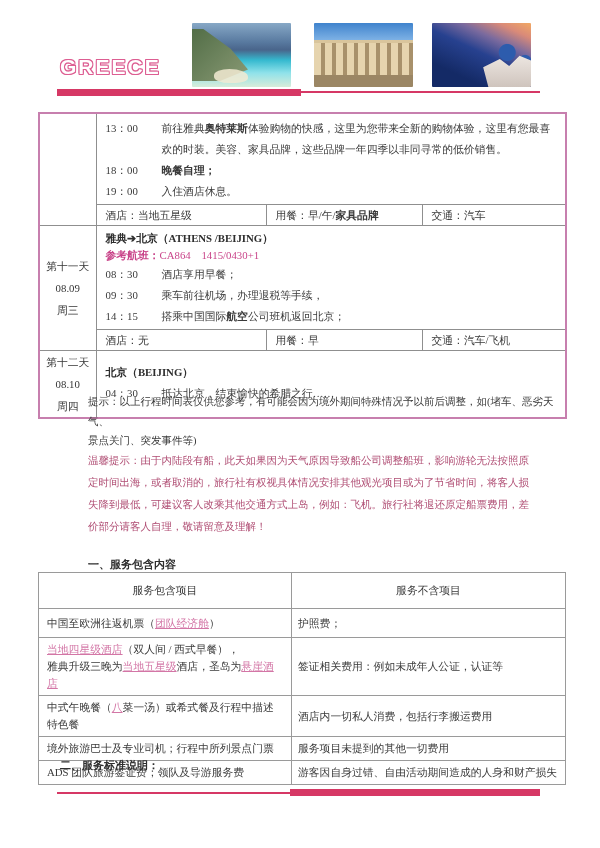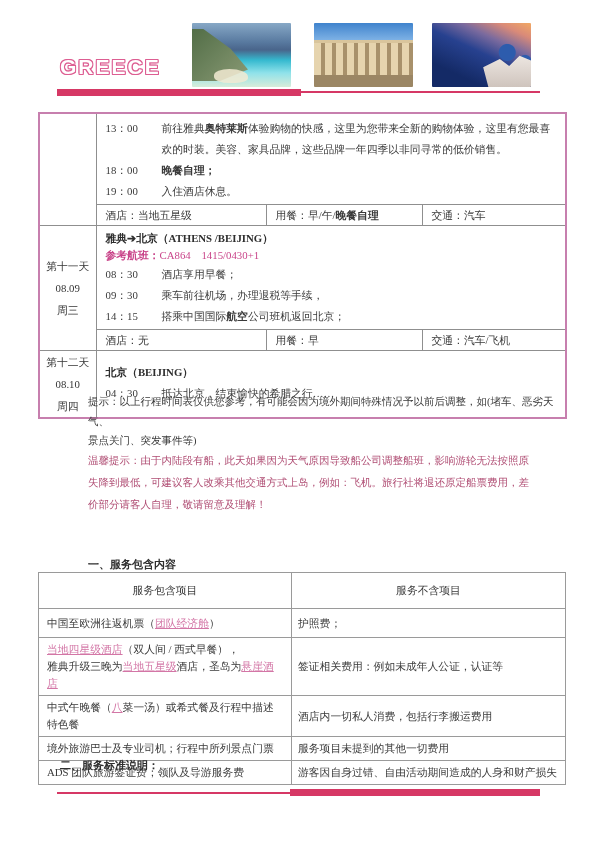--- a/index.html
+++ b/index.html
@@ -142,21 +142,21 @@
         <span class="tx b">晚餐自理；</span>
       </div>
       <div class="tl">
         <span class="tt">19：00</span>
         <span class="tx">入住酒店休息。</span>
       </div>
     </td>
   </tr>
   <tr>
     <td class="foot-cell">酒店：当地五星级</td>
-    <td class="foot-cell"><span>用餐：早/午/</span><span class="b">晚餐自理</span></td>
+    <td class="foot-cell"><span>用餐：早/午/</span><span class="b">家具品牌</span></td>
     <td class="foot-cell">交通：汽车</td>
   </tr>
   <tr>
     <td class="day-cell" rowspan="2">
       <div>第十一天</div>
       <div>08.09</div>
       <div>周三</div>
     </td>
     <td class="content-cell" colspan="3" style="height:84px">
       <div class="route-title">雅典➔北京（ATHENS /BEIJING）</div>
@@ -197,20 +197,21 @@
 </tbody>
   </table>
 
 <div class="tip">
   <div>提示：以上行程时间表仅供您参考，有可能会因为境外期间特殊情况予以前后调整，如(堵车、恶劣天</div>
   <div>气、</div>
   <div>景点关门、突发事件等)</div>
 </div>
 <div class="warm">
   <div>温馨提示：由于内陆段有船，此天如果因为天气原因导致船公司调整船班，影响游轮无法按照原</div>
+  <div>定时间出海，或者取消的，旅行社有权视具体情况安排其他观光项目或为了节省时间，将客人损</div>
   <div>失降到最低，可建议客人改乘其他交通方式上岛，例如：飞机。旅行社将退还原定船票费用，差</div>
   <div>价部分请客人自理，敬请留意及理解！</div>
 </div>
 
 <div class="h1">一、服务包含内容</div>
 <table class="tbl2">
   <colgroup>
       <col style="width:253px">
       <col style="width:274px">
     </colgroup>

